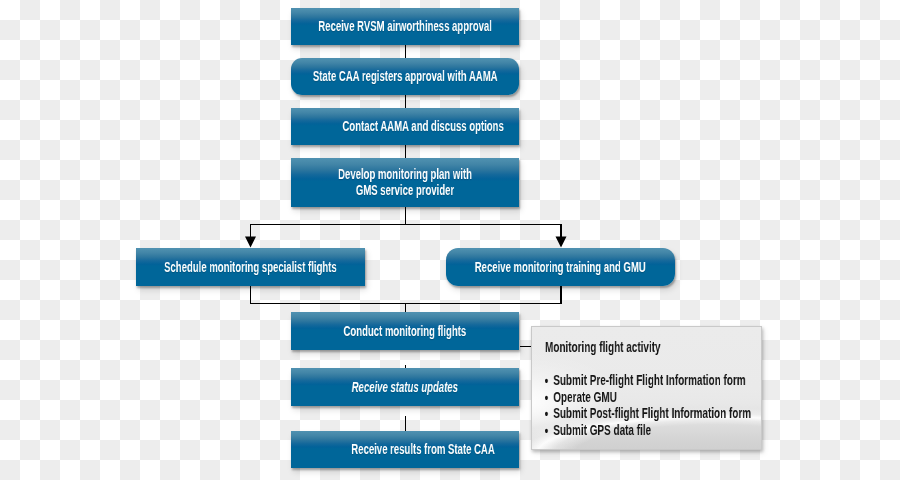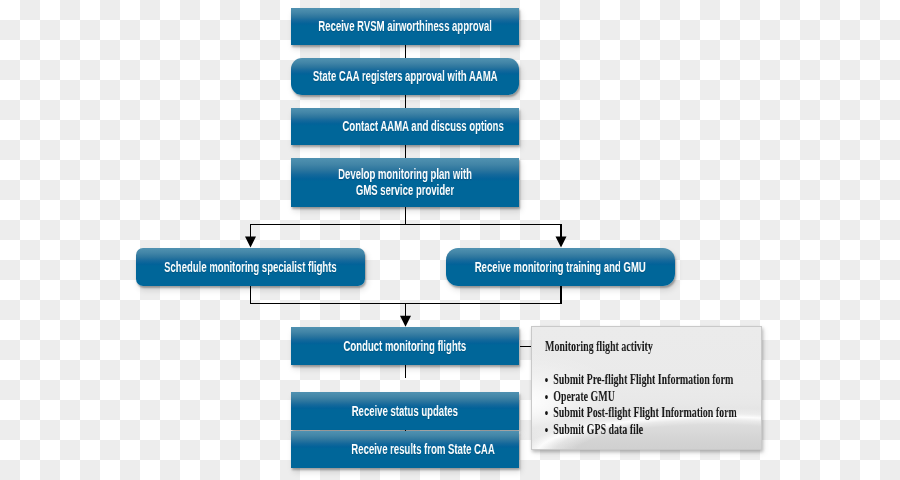--- a/index.html
+++ b/index.html
@@ -34,21 +34,21 @@
   .node .lbl{color:#ffffff;font-weight:bold;font-size:14px;line-height:16.2px;
      white-space:pre;text-align:center;
      transform:scaleX(0.683) translateZ(0);
      will-change:transform;backface-visibility:hidden;
      text-shadow:0 1px 1px rgba(0,0,0,0.18);}
 
   .n1{left:291px;top:8px;width:228px;height:37px;}
   .n2{left:291px;top:58px;width:228px;height:37px;border-radius:11px;}
   .n3{left:291px;top:108px;width:228px;height:37px;padding-left:36px;}
   .n4{left:291px;top:158px;width:228px;height:49px;}
-  .n5{left:136px;top:248px;width:229px;height:38px;border-radius:7px;}
+  .n5{left:136px;top:248px;width:229px;height:38px;}
   .n6{left:446px;top:248px;width:229px;height:38px;border-radius:12px;}
   .n7{left:291px;top:327px;width:228px;height:38px;}
   .n8{left:291px;top:378px;width:228px;height:38px;}
   .n9{left:291px;top:431px;width:228px;height:37px;padding-left:36px;}
 
   
   svg#wires{position:absolute;left:0;top:0;width:900px;height:480px;
      pointer-events:none;}
 
   
@@ -70,21 +70,20 @@
           rgba(255,255,255,0.0) 82%),
        linear-gradient(to bottom,
           #ebebeb 0%,
           #eaeaea 50%,
           #e8e8e8 62%,
           #e0e0e0 76%,
           #d4d4d4 92%,
           #d0d0d0 100%);
      border:1px solid #c9c9c9;
      box-shadow:1px 2px 3px rgba(0,0,0,0.22), 2px 3px 6px rgba(0,0,0,0.09);
-     font-family:Liberation Serif, serif;
   }
   .callout .ct{position:absolute;color:#151515;font-weight:bold;font-size:15px;
      white-space:pre;
      transform:scaleX(0.6635) translateZ(0);
      will-change:transform;backface-visibility:hidden;
      transform-origin:left center;}
   .callout .head{left:13px;top:10.8px;}
   .callout .row{left:11px;}
   .callout .r1{top:44.0px;}
   .callout .r2{top:60.7px;}
@@ -133,24 +132,24 @@
   <div class="node n4" style="left: 291px; top: 158px; width: 228px; height: 49px;">
     <span class="lbl">Develop monitoring plan with
 GMS service provider</span>
   </div>
   <div class="node n5" style="left: 136px; top: 248px; width: 229px; height: 38px;">
     <span class="lbl">Schedule monitoring specialist flights</span>
   </div>
   <div class="node n6" style="left: 446px; top: 248px; width: 229px; height: 38px;">
     <span class="lbl">Receive monitoring training and GMU</span>
   </div>
-  <div class="node n7" style="left: 291px; top: 327px; width: 228px; height: 38px;">
+  <div class="node n7" style="left: 291px; top: 312px; width: 228px; height: 38px;">
     <span class="lbl">Conduct monitoring flights</span>
   </div>
-  <div class="node n8" style="left: 291px; top: 392px; width: 228px; height: 38px;">
+  <div class="node n8" style="left: 291px; top: 368px; width: 228px; height: 38px; font-style: italic;">
     <span class="lbl">Receive status updates</span>
   </div>
   <div class="node n9" style="left: 291px; top: 431px; width: 228px; height: 37px;">
     <span class="lbl">Receive results from State CAA</span>
   </div>
 
   <div class="callout" style="left: 531px; top: 326px; width: 231px; height: 124px;">
     <div class="ct head">Monitoring flight activity</div>
     <div class="ct row r1"><span class="dot">•</span><span>Submit Pre-flight Flight Information form</span></div>
     <div class="ct row r2"><span class="dot">•</span><span>Operate GMU</span></div>

